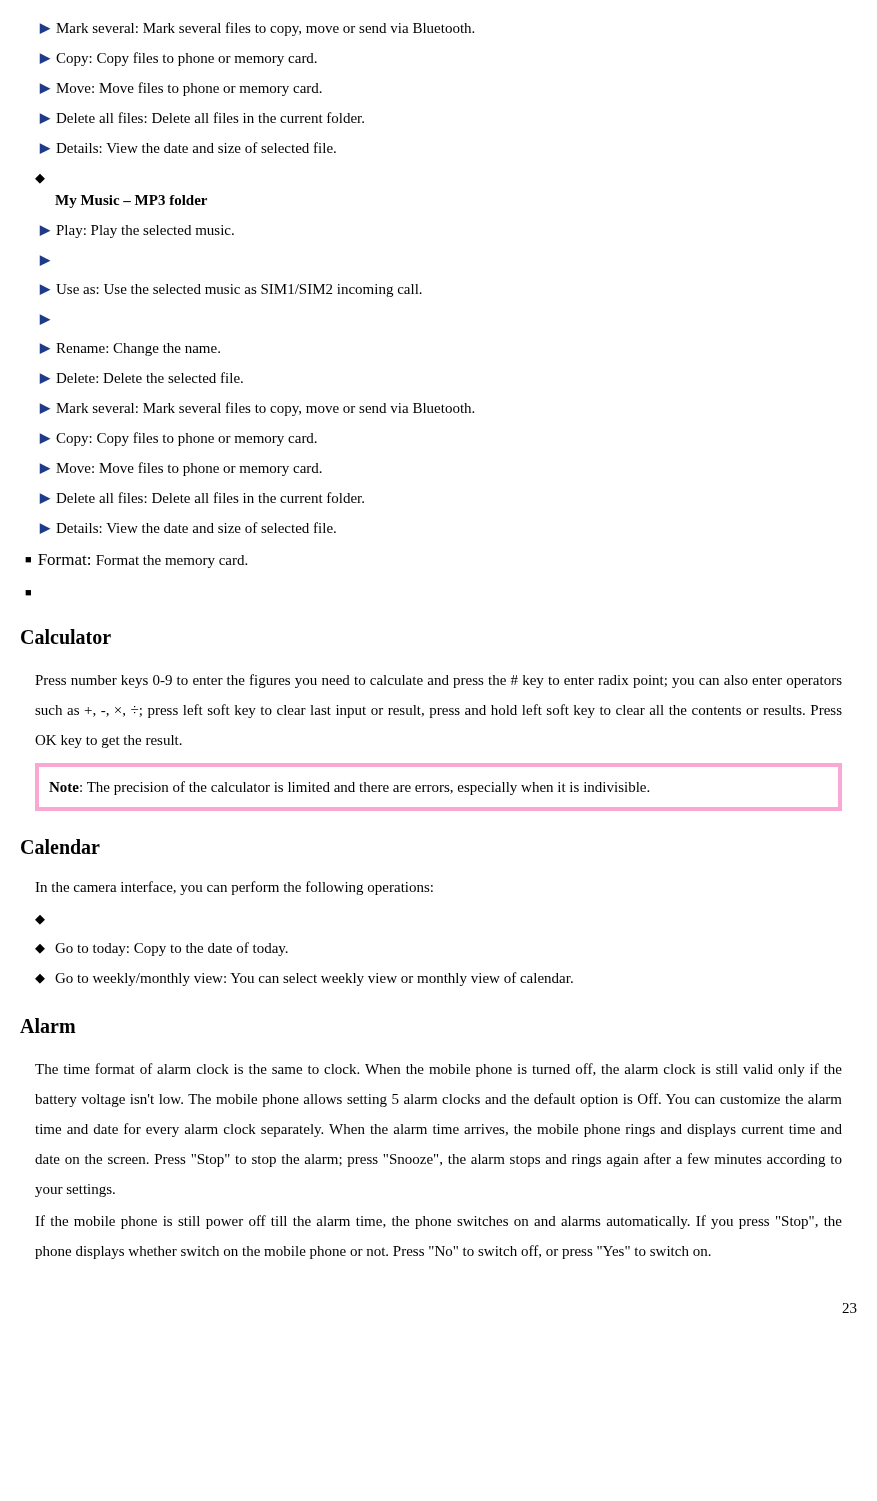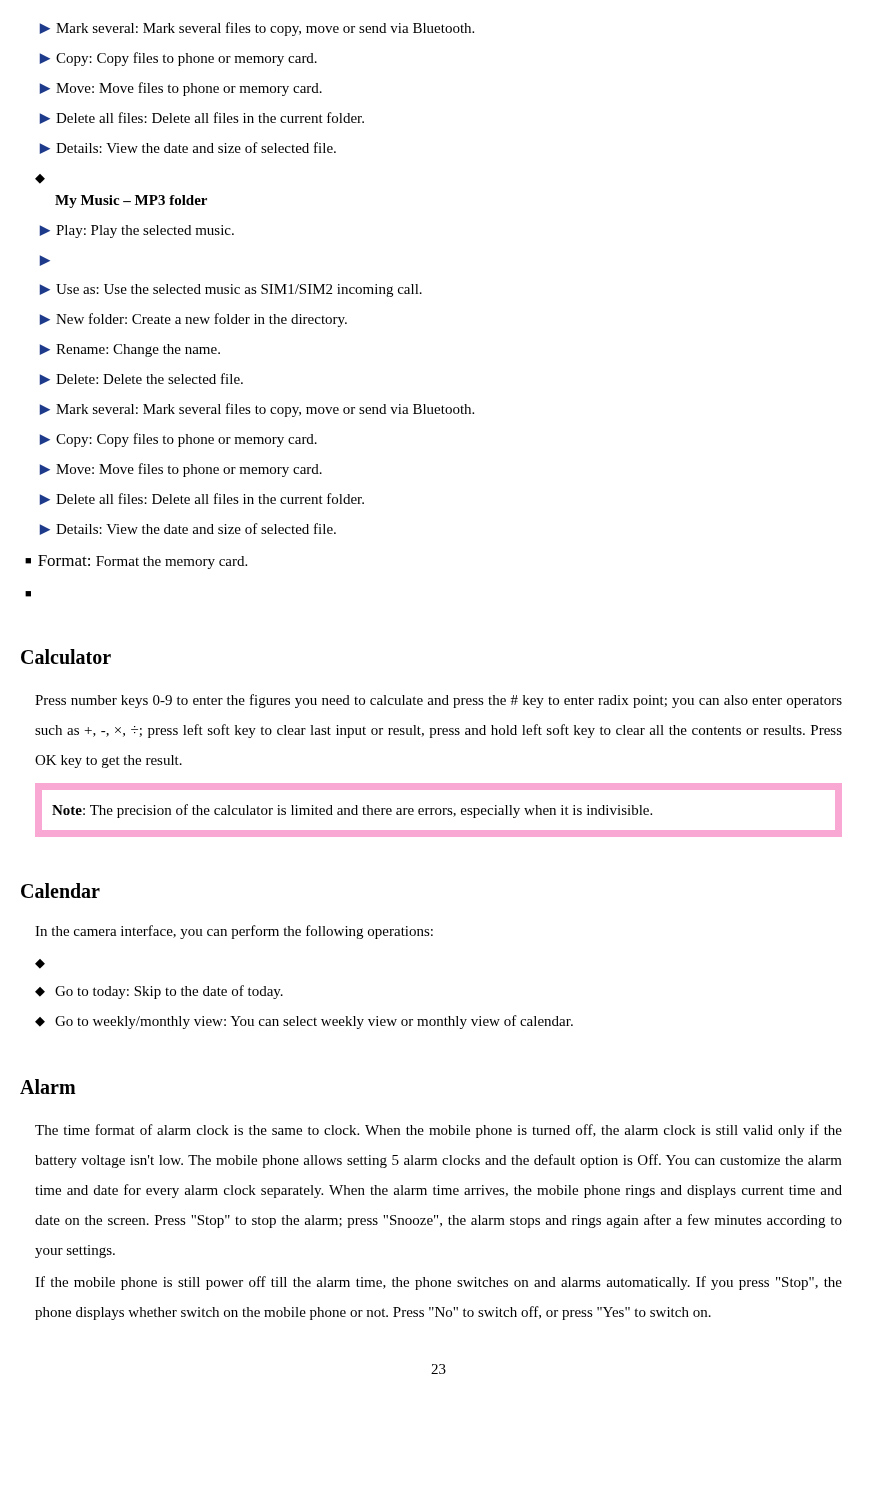--- a/index.html
+++ b/index.html
@@ -49,40 +49,40 @@
     margin-right: 6px;
     flex-shrink: 0;
     margin-top: 5px;
   }
   .square-item .label {
     font-size: 17px;
   }
   h2 {
     font-size: 20px;
     font-weight: bold;
-    margin: 38px 0 12px 0;
+    margin: 20px 0 12px 0;
   }
   .body-para {
     margin: 2px 15px 8px 15px;
     line-height: 2.0;
     text-align: justify;
   }
   .body-para.just {
     text-align: justify;
   }
   .note-box {
-    border: 7px solid #f9a8d4;
+    border: 4px solid #f9a8d4;
     margin: 8px 15px 8px 15px;
     padding: 8px 10px;
   }
   .note-box .bold {
     font-weight: bold;
   }
   .page-num {
-    text-align: center;
+    text-align: right;
     margin-top: 30px;
     font-size: 15px;
   }
 </style>
 </head>
 <body>
 
 <div class="arrow-item">
   <span class="arrow-bullet">▶</span>
   <span class="content-text">Mark several: Mark several files to copy, move or send via Bluetooth.</span>
@@ -115,21 +115,20 @@
 </div>
 <div class="arrow-item">
   <span class="arrow-bullet">▶</span>
 </div>
 <div class="arrow-item">
   <span class="arrow-bullet">▶</span>
   <span class="content-text">Use as: Use the selected music as SIM1/SIM2 incoming call.</span>
 </div>
 <div class="arrow-item">
   <span class="arrow-bullet">▶</span>
-  <span class="content-text">New folder: Create a new folder in the directory.</span>
 </div>
 <div class="arrow-item">
   <span class="arrow-bullet">▶</span>
   <span class="content-text">Rename: Change the name.</span>
 </div>
 <div class="arrow-item">
   <span class="arrow-bullet">▶</span>
   <span class="content-text">Delete: Delete the selected file.</span>
 </div>
 <div class="arrow-item">
@@ -170,21 +169,21 @@
 </div>
 
 <h2>Calendar</h2>
 <div class="body-para" style="line-height:1.6;">In the camera interface, you can perform the following operations:</div>
 
 <div class="diamond-item">
   <span class="diamond-bullet">◆</span>
 </div>
 <div class="diamond-item">
   <span class="diamond-bullet">◆</span>
-  <span class="content-text">Go to today: Skip to the date of today.</span>
+  <span class="content-text">Go to today: Copy to the date of today.</span>
 </div>
 <div class="diamond-item">
   <span class="diamond-bullet">◆</span>
   <span class="content-text">Go to weekly/monthly view: You can select weekly view or monthly view of calendar.</span>
 </div>
 
 <h2>Alarm</h2>
 <div class="body-para just">The time format of alarm clock is the same to clock. When the mobile phone is turned off, the alarm clock is still valid only if the battery voltage isn't low. The mobile phone allows setting 5 alarm clocks and the default option is Off. You can customize the alarm time and date for every alarm clock separately. When the alarm time arrives, the mobile phone rings and displays current time and date on the screen. Press "Stop" to stop the alarm; press "Snooze", the alarm stops and rings again after a few minutes according to your settings.</div>
 <div class="body-para just" style="margin-top:-6px;">If the mobile phone is still power off till the alarm time, the phone switches on and alarms automatically. If you press "Stop", the phone displays whether switch on the mobile phone or not. Press "No" to switch off, or press "Yes" to switch on.</div>
 

